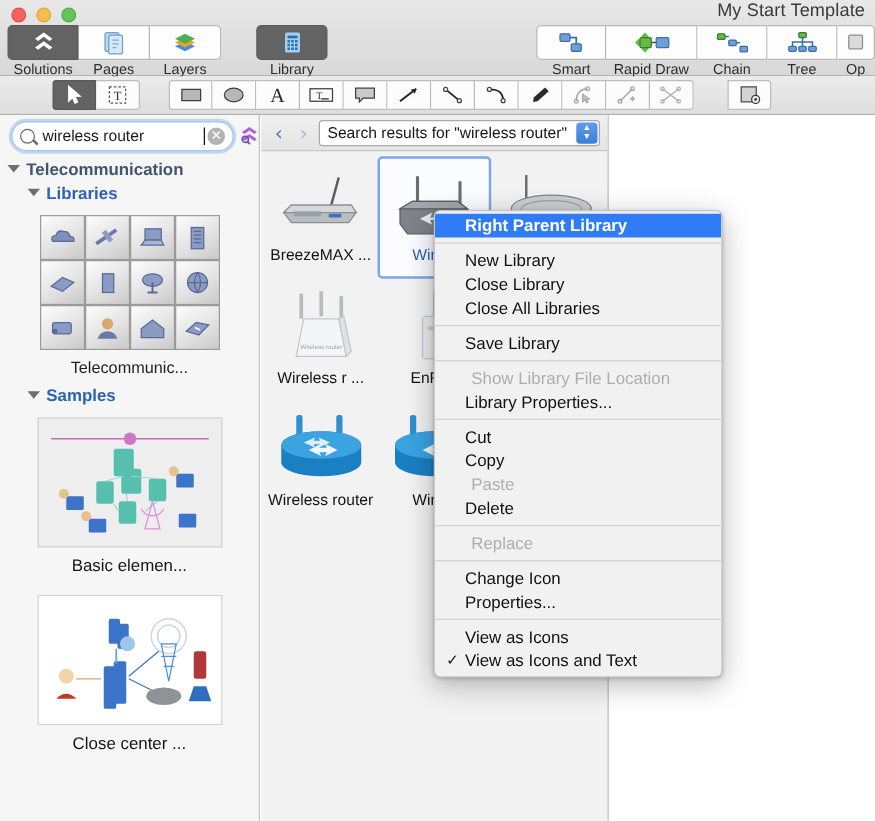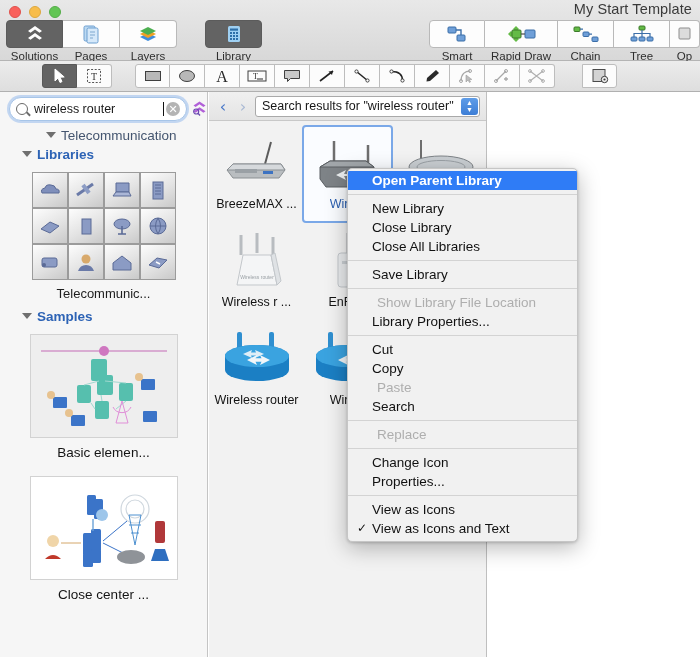--- a/index.html
+++ b/index.html
@@ -108,23 +108,22 @@
     cursor: default;
   }
   .solbadge { position: absolute; left: 191px; top: 8px; cursor: default; }
 
   .twisty {
     display: inline-block; width: 0; height: 0; margin-right: 5px;
     border-left: 5px solid transparent; border-right: 5px solid transparent;
     border-top: 6px solid #6f6f6f; vertical-align: 2px;
   }
   .cat {
-    padding: 2px 0 2px 6px; font-size: 13.5px; color: #44556f; font-weight: 400;
-    cursor: default;
-    margin-left: 40px;
+    padding: 2px 0 2px 6px; font-size: 13.5px; color: #44556f; font-weight: 700;
+    cursor: default;
   }
   .sub {
     padding: 2px 0 2px 22px; font-size: 13.5px; color: #2d63b5; font-weight: bold;
     cursor: default;
   }
   .libgrid {
     width: 144px; margin: 8px auto 0 auto;
     display: grid; grid-template-columns: repeat(4, 36px); gap: 0px;
   }
   .libcell {
@@ -710,39 +709,39 @@
       <div class="gcell">
         <div class="art"></div>
         <div class="cap"></div>
       </div>
     </div>
   </div>
 
   <div class="canvas"></div>
 
   <div class="ctxmenu">
-    <div class="mi hl">Open Parent Library</div>
+    <div class="mi hl">Right Parent Library</div>
     <div class="msep"></div>
 
     <div class="mi">New Library</div>
     <div class="mi">Close Library</div>
     <div class="mi">Close All Libraries</div>
     <div class="msep"></div>
 
     <div class="mi">Save Library</div>
     <div class="msep"></div>
 
     <div class="mi dis">Show Library File Location</div>
     <div class="mi">Library Properties...</div>
     <div class="msep"></div>
 
     <div class="mi">Cut</div>
     <div class="mi">Copy</div>
     <div class="mi dis">Paste</div>
-    <div class="mi">Search</div>
+    <div class="mi">Delete</div>
     <div class="msep"></div>
 
     <div class="mi dis">Replace</div>
     <div class="msep"></div>
 
     <div class="mi">Change Icon</div>
     <div class="mi">Properties...</div>
     <div class="msep"></div>
 
     <div class="mi">View as Icons</div>

